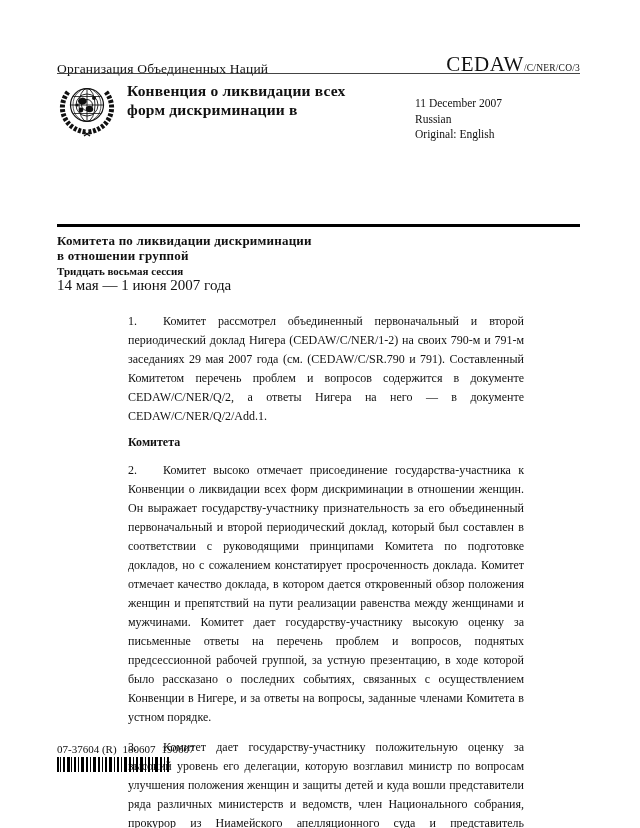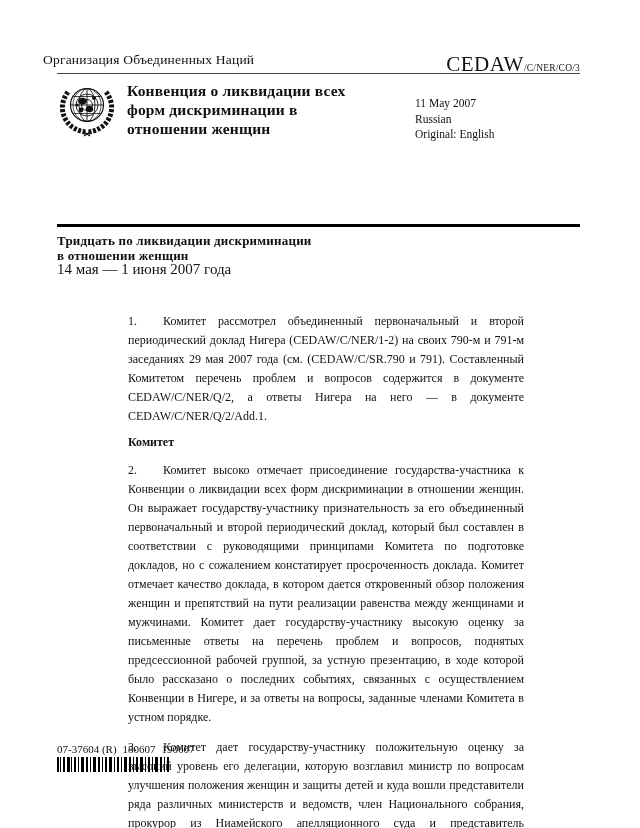--- a/index.html
+++ b/index.html
@@ -13,24 +13,24 @@
     position: relative;
     width: 640px;
     height: 828px;
     background: #ffffff;
     overflow: hidden;
   }
 
   
   .org-row {
     position: absolute;
-    top: 52px; left: 43px; right: 60px;
+    top: 52px; left: 57px; right: 60px;
     display: flex;
     justify-content: space-between;
-    align-items: flex-start;
+    align-items: flex-end;
   }
   .org-name {
     font-size: 13.5px;
     letter-spacing: 0.2px;
   }
   .doc-symbol { white-space: nowrap; }
   .symbol-main {
     font-size: 21px;
     letter-spacing: 0.5px;
     margin-left: 32px;
@@ -180,44 +180,44 @@
 
         <path d="M11 11 C3 21 3.5 35 13 44 C17.5 48 23 50.5 29 51" fill="none" stroke="#111" stroke-width="5" stroke-dasharray="3 1.6"></path>
         <path d="M49 11 C57 21 56.5 35 47 44 C42.5 48 37 50.5 31 51" fill="none" stroke="#111" stroke-width="5" stroke-dasharray="3 1.6"></path>
         <line x1="27" y1="51" x2="33" y2="55" stroke="#111" stroke-width="1.4"></line>
         <line x1="33" y1="51" x2="27" y2="55" stroke="#111" stroke-width="1.4"></line>
       </svg>
     </span>
     <div class="doc-title">
       <span>Конвенция о ликвидации всех</span><br>
       <span>форм дискриминации в</span><br>
-      <span>отношении женщин</span>
     </div>
     <div class="date-block">
-      <div>11 May 2007</div>
+      <div>11 December 2007</div>
       <div>Russian</div>
       <div>Original: English</div>
     </div>
   </div>
 
   <div class="rule-thick"></div>
 
   <div class="committee">
     <div class="committee-name">
-      <span>Тридцать по ликвидации дискриминации</span><br>
-      <span>в отношении женщин</span>
-    </div>
+      <span>Комитета по ликвидации дискриминации</span><br>
+      <span>в отношении группой</span>
+    </div>
+    <div class="committee-session">Тридцать восьмая сессия</div>
     <div class="committee-dates">14 мая — 1 июня 2007 года</div>
   </div>
 
   <div class="main">
 
     <p class="body-para"><span class="pnum">1.</span><span>Комитет рассмотрел объединенный первоначальный и второй периодический доклад Нигера (CEDAW/C/NER/1-2) на своих 790-м и 791-м заседаниях 29 мая 2007 года (см. (CEDAW/C/SR.790 и 791). Составленный Комитетом перечень проблем и вопросов содержится в документе CEDAW/C/NER/Q/2, а ответы Нигера на него — в документе CEDAW/C/NER/Q/2/Add.1.</span></p>
 
-    <h2 class="section-heading">Комитет</h2>
+    <h2 class="section-heading">Комитета</h2>
 
     <p class="body-para"><span class="pnum">2.</span><span>Комитет высоко отмечает присоединение государства-участника к Конвенции о ликвидации всех форм дискриминации в отношении женщин. Он выражает государству-участнику признательность за его объединенный первоначальный и второй периодический доклад, который был составлен в соответствии с руководящими принципами Комитета по подготовке докладов, но с сожалением констатирует просроченность доклада. Комитет отмечает качество доклада, в котором дается откровенный обзор положения женщин и препятствий на пути реализации равенства между женщинами и мужчинами. Комитет дает государству-участнику высокую оценку за письменные ответы на перечень проблем и вопросов, поднятых предсессионной рабочей группой, за устную презентацию, в ходе которой было рассказано о последних событиях, связанных с осуществлением Конвенции в Нигере, и за ответы на вопросы, заданные членами Комитета в устном порядке.</span></p>
 
     <p class="body-para"><span class="pnum">3.</span><span>Комитет дает государству-участнику положительную оценку за высокий уровень его делегации, которую возглавил министр по вопросам улучшения положения женщин и защиты детей и куда вошли представители ряда различных министерств и ведомств, член Национального собрания, прокурор из Ниамейского апелляционного суда и представитель Национальной комиссии по правам человека и основным свободам. Комитет с признательностью отмечает конструктивный диалог, который состоялся между делегацией и членами Комитета.</span></p>
   </div>
 
   <div class="footer">
     <div class="footer-codes">
       <span>07-37604 (R)</span><span class="footer-code">180607</span><span class="footer-code">190607</span>
     </div>

